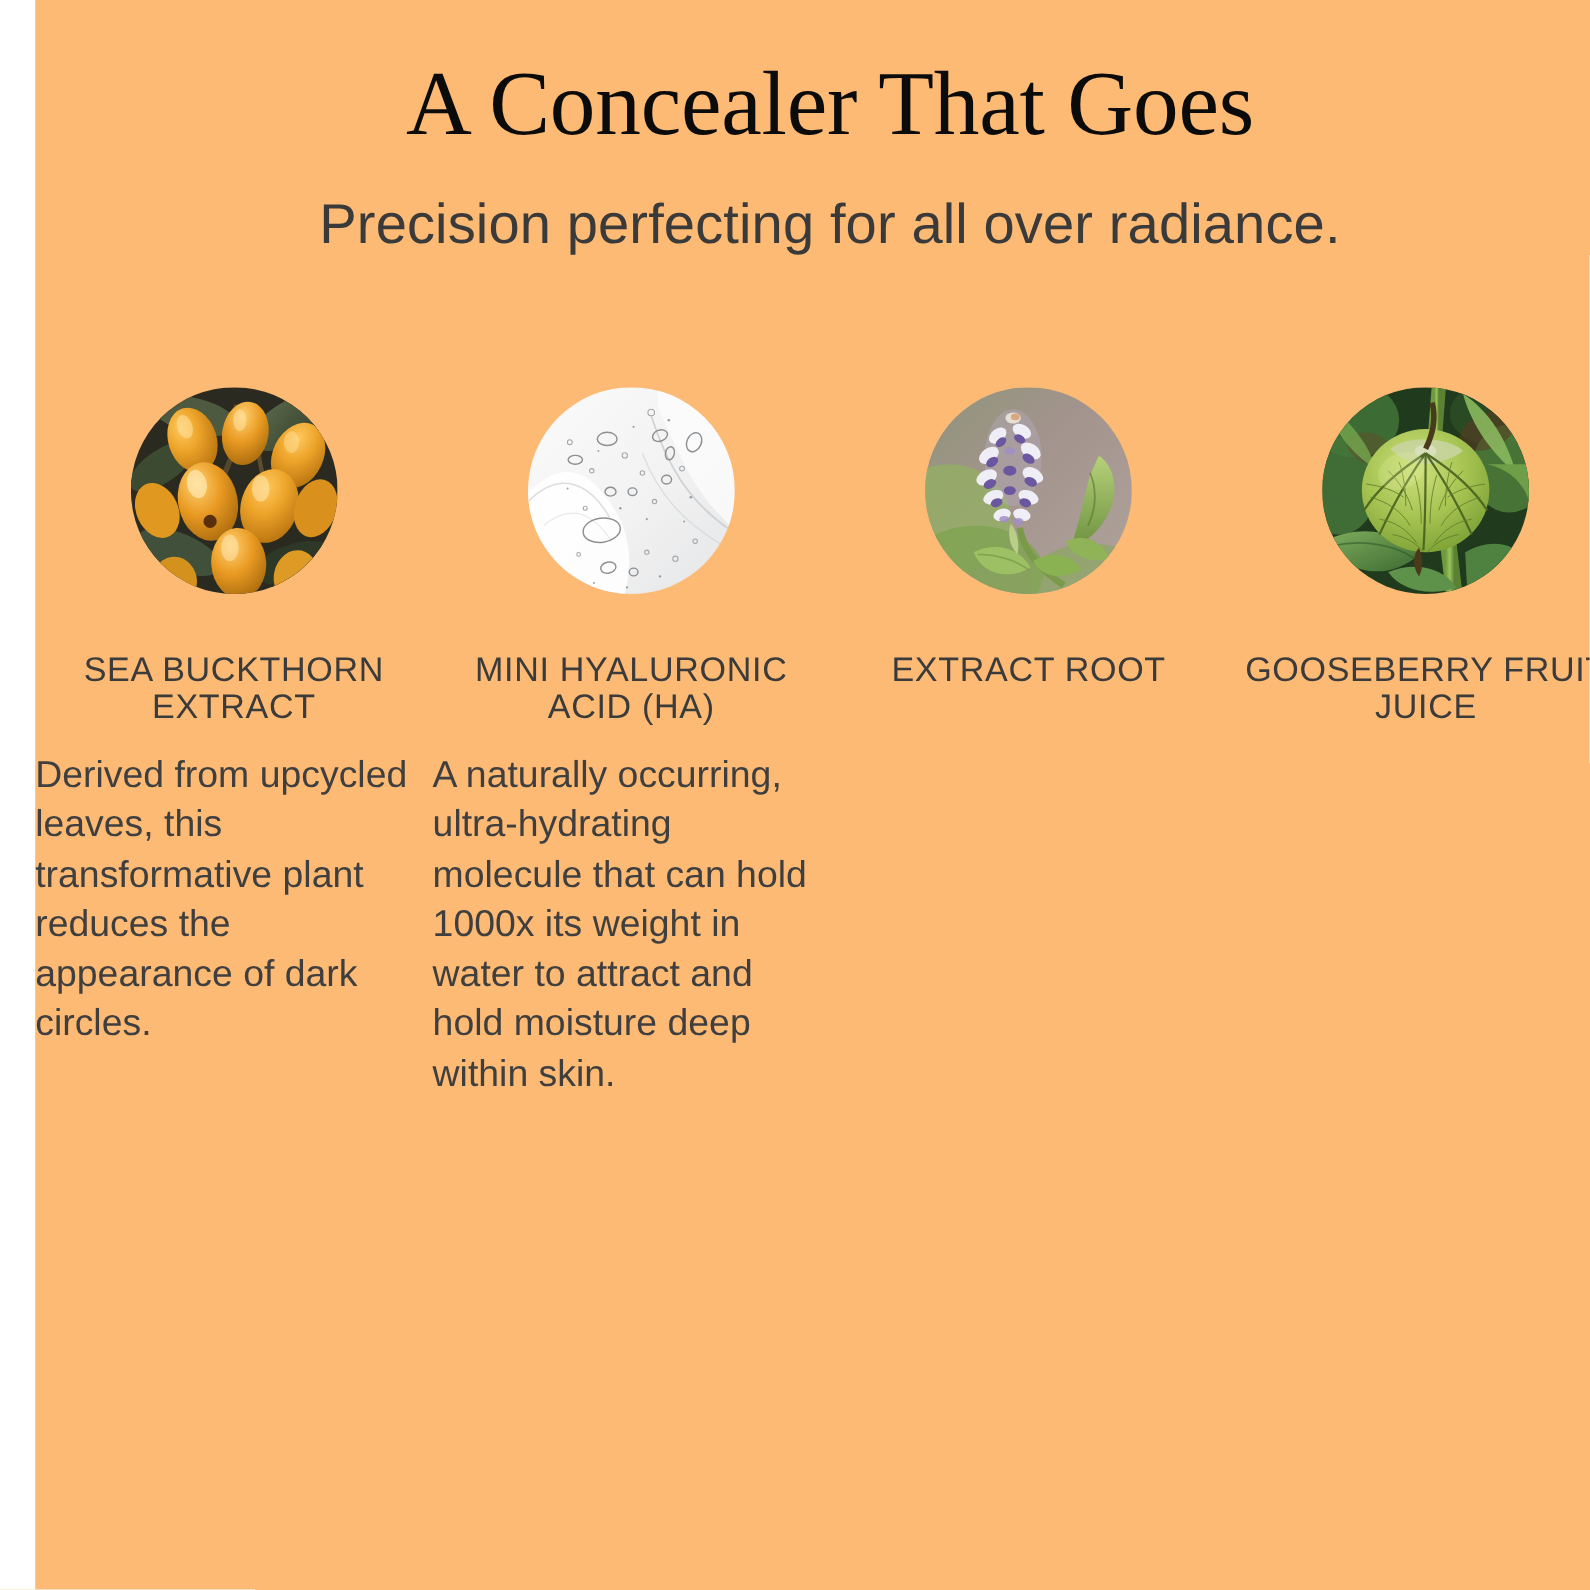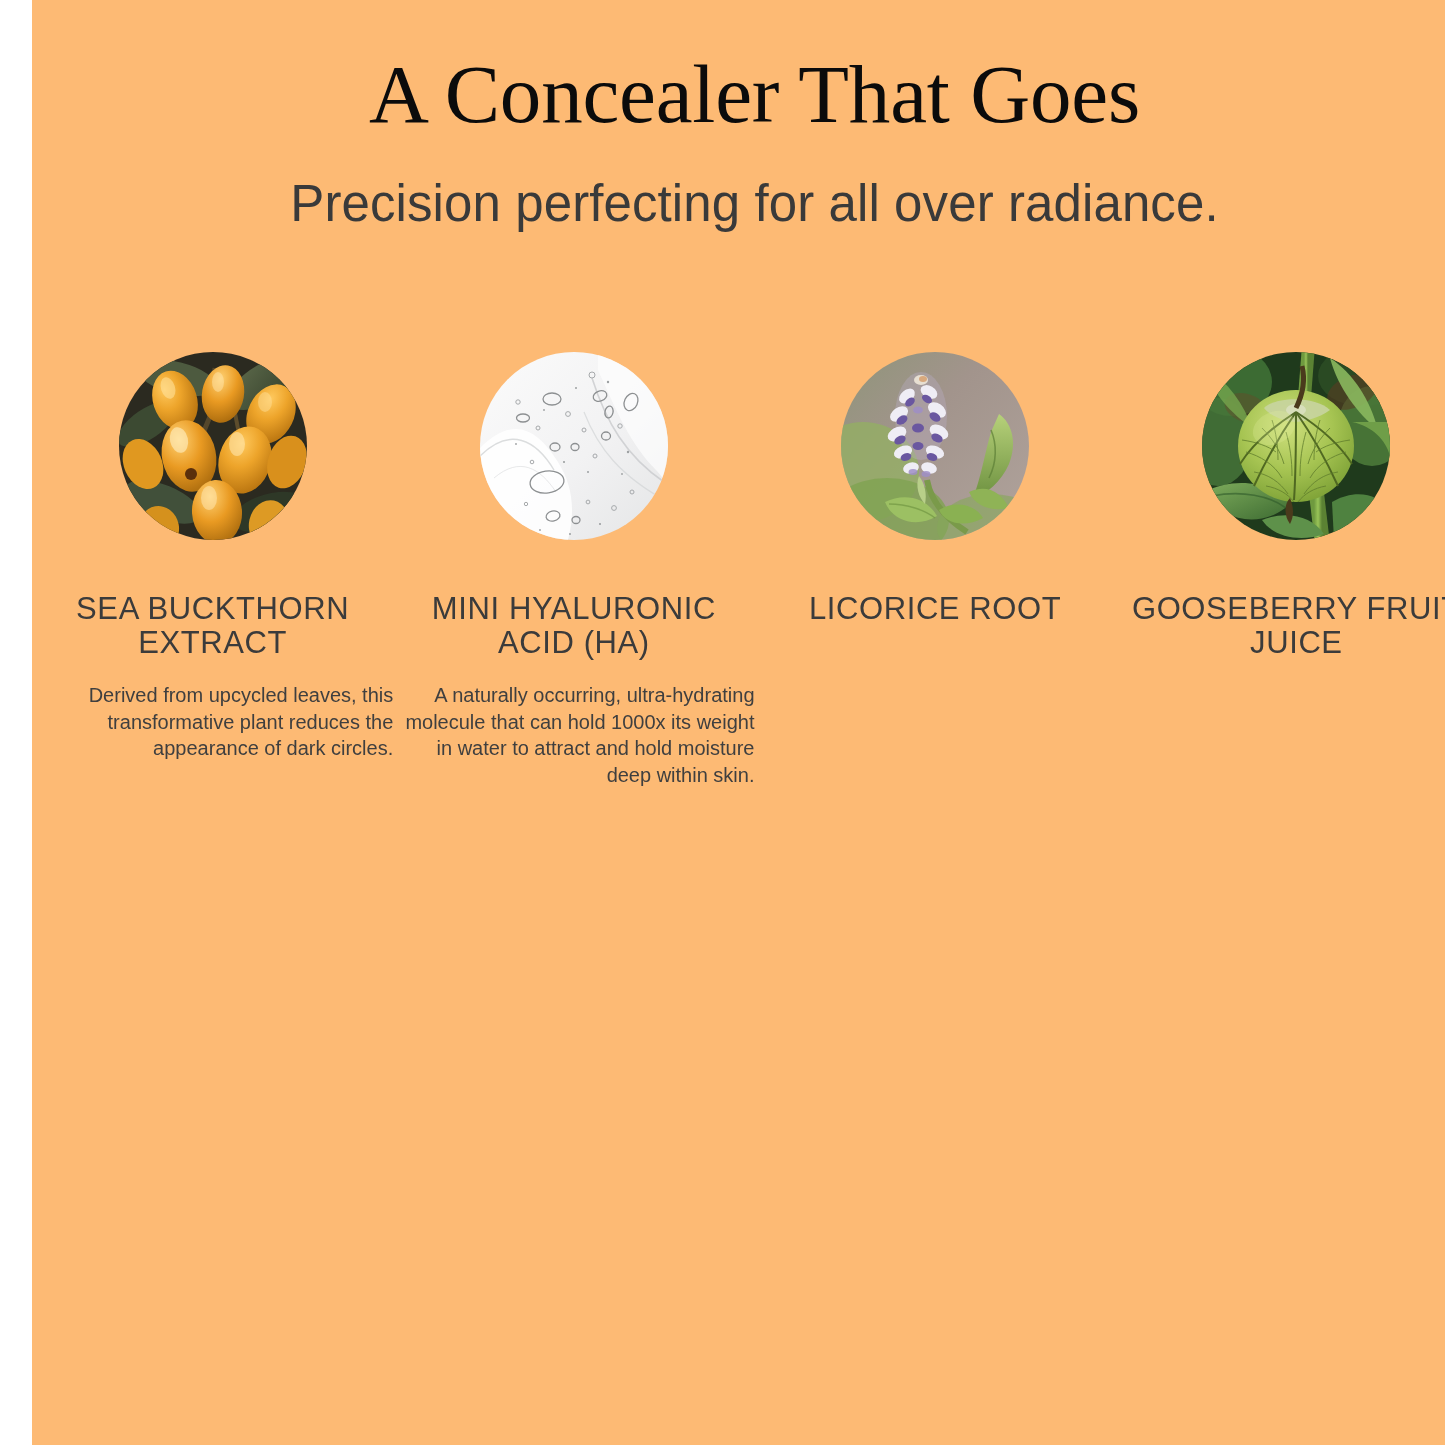--- a/index.html
+++ b/index.html
@@ -72,25 +72,25 @@
     font-size:31px;
     font-weight:400;
     letter-spacing:0.6px;
     color:#3b3b3b;
     text-align:center;
     line-height:1.1;
   }
 
   .desc {
     margin-top:22px;
-    font-size:20px;
+    font-size:34px;
     font-weight:400;
     line-height:1.33;
     color:#3f3f3f;
-    text-align:right;
+    text-align:left;
     max-width:560px;
   }
   .cell.wide .desc { max-width:600px; }
 </style>
 </head>
 <body>
 
 <div class="page">
 
   <div class="header">
@@ -300,21 +300,21 @@
               <ellipse cx="85" cy="122" rx="4.5" ry="3"></ellipse>
             </g>
 
             <ellipse cx="80" cy="28" rx="7" ry="5" fill="#e7dfd2"></ellipse>
             <ellipse cx="82" cy="27" rx="4" ry="3" fill="#d8a97e"></ellipse>
 
             <path d="M78 124 C84 132 86 142 84 152 C78 146 74 134 78 124 Z" fill="#b8cf89"></path>
           </g>
         </svg>
       </div>
-      <div class="title">LICORICE ROOT</div>
+      <div class="title">EXTRACT ROOT</div>
     </div>
 
     <div class="cell wide">
       <div class="thumb">
         <svg viewBox="0 0 188 188" preserveAspectRatio="xMidYMid slice" aria-hidden="true">
           <defs>
             <radialGradient id="gbHusk" cx="42%" cy="32%" r="72%">
               <stop offset="0%" stop-color="#cfe07e"></stop>
               <stop offset="55%" stop-color="#a6c452"></stop>
               <stop offset="100%" stop-color="#7da136"></stop>

